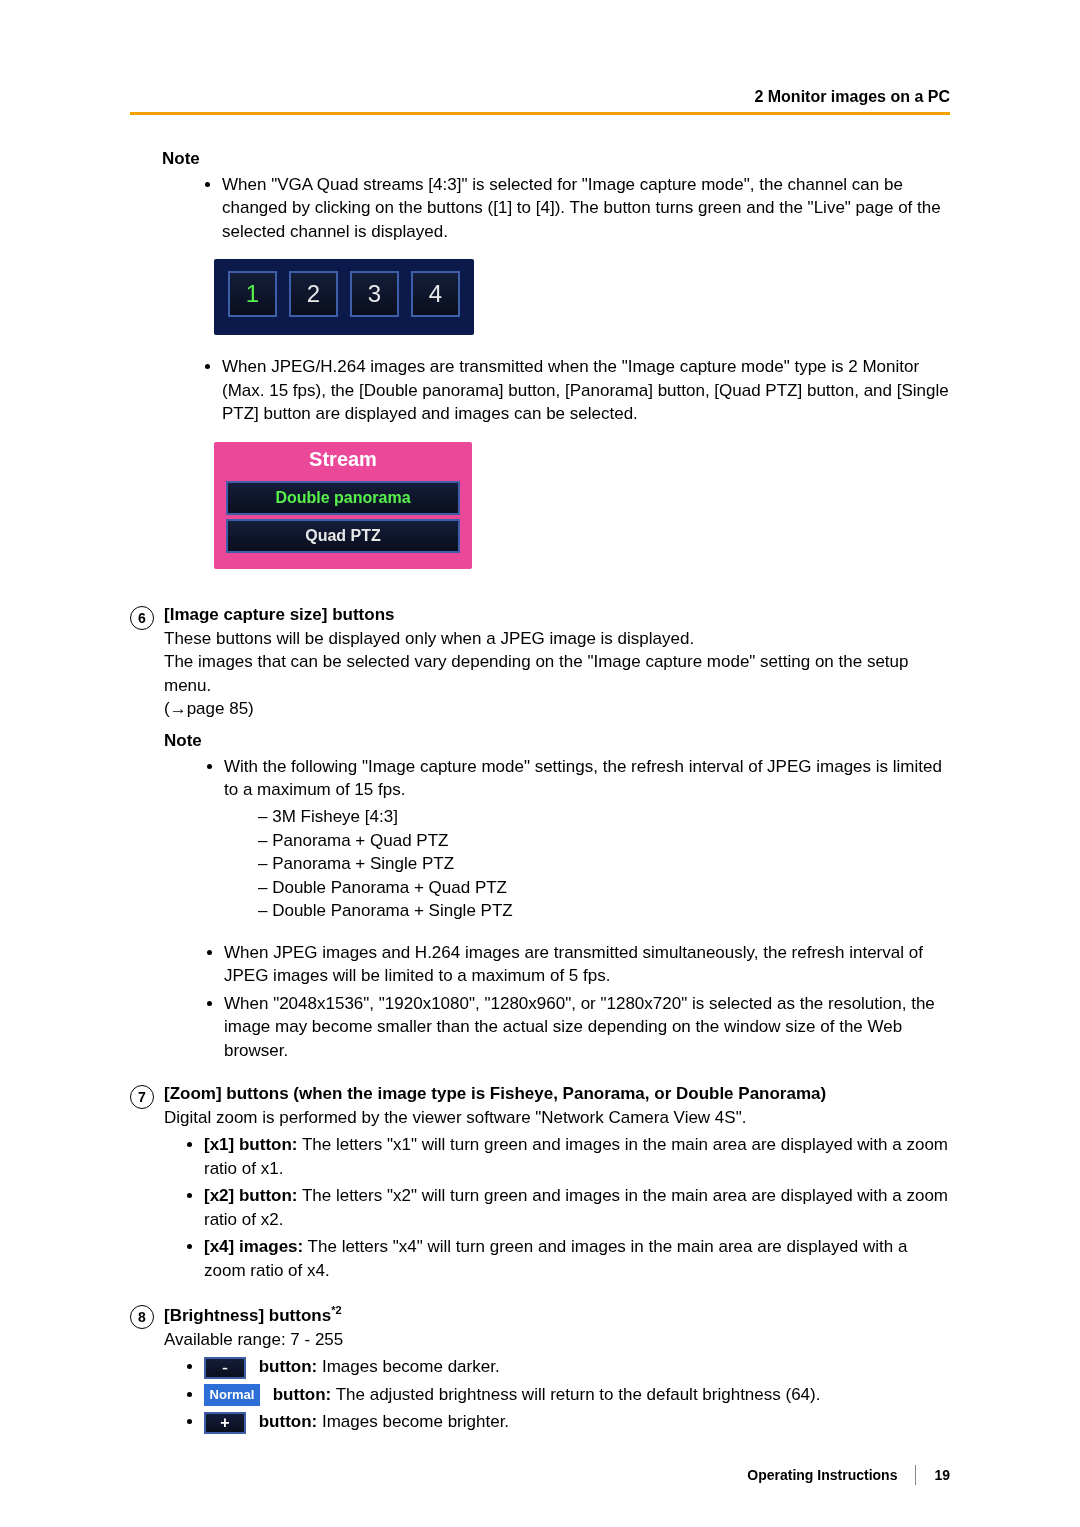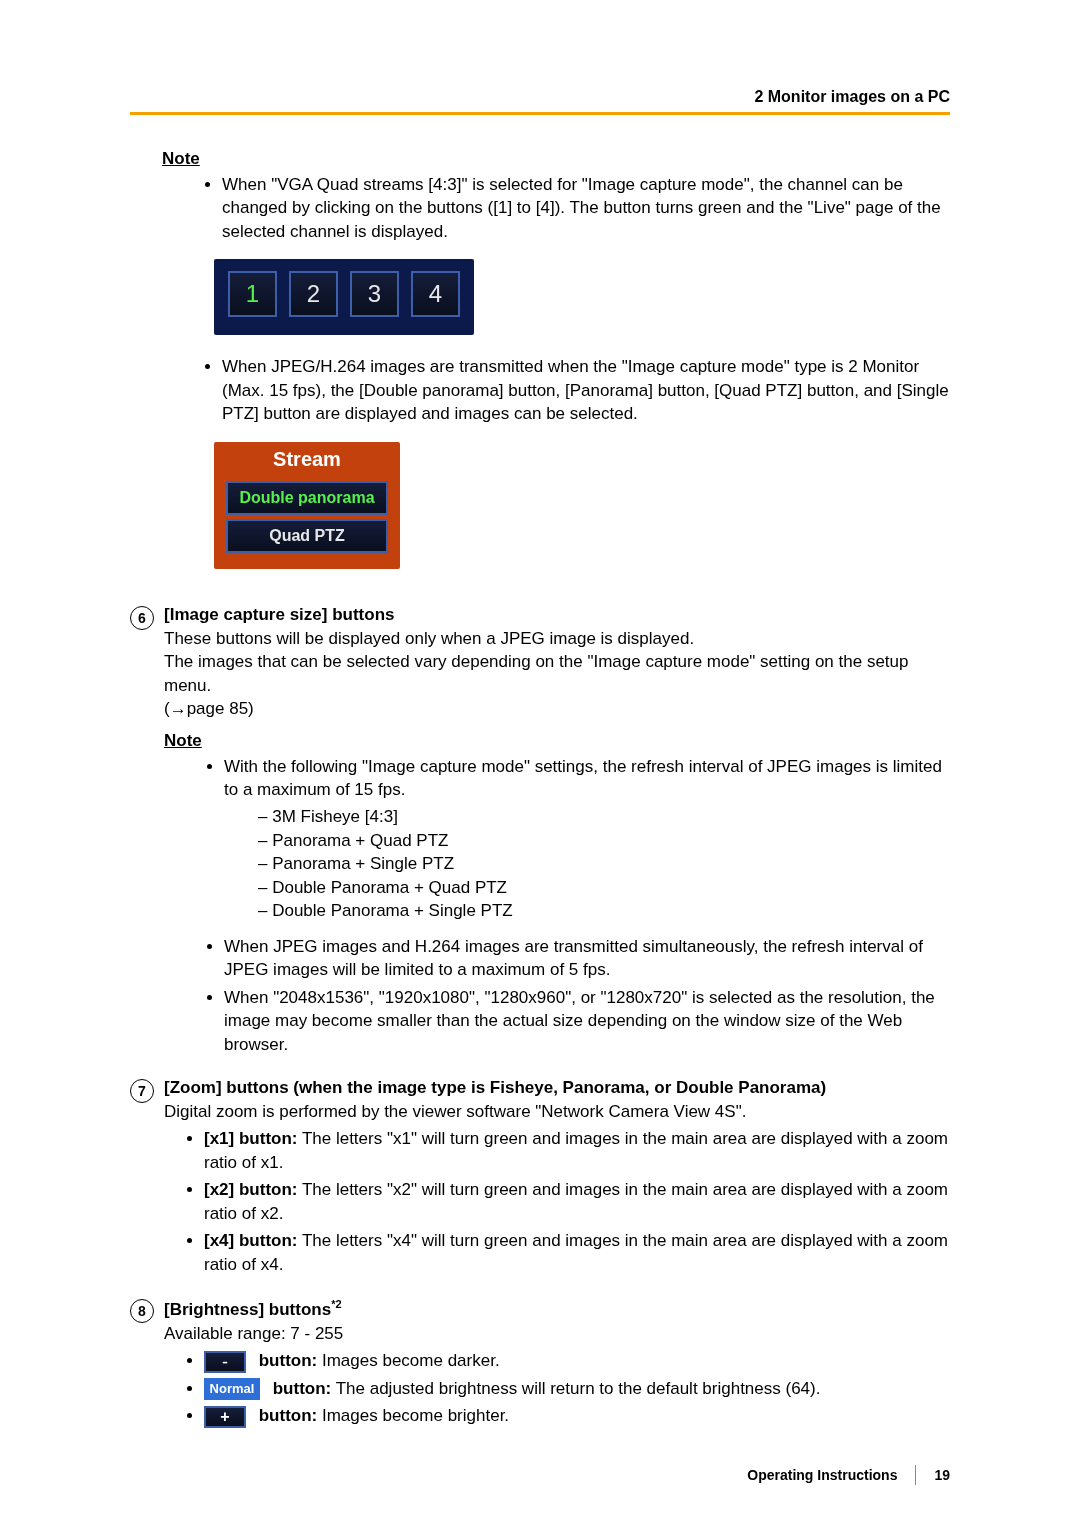--- a/index.html
+++ b/index.html
@@ -24,38 +24,37 @@
     font-size: 16px;
     margin-bottom: 6px;
   }
   .orange-rule {
     border: none;
     border-top: 3px solid #f6a000;
     margin: 0 0 34px 0;
   }
   .note-label {
     font-weight: bold;
-    text-decoration: underline;
     font-size: 17px;
   }
   .body-text, ul, li {
     font-size: 17px;
     line-height: 1.38;
   }
   ul.bullets {
     list-style: disc;
     margin: 4px 0 0 0;
     padding-left: 60px;
   }
   ul.bullets > li {
     margin-bottom: 4px;
   }
   ul.dashes {
     list-style: none;
-    margin: 4px 0 12px 0;
+    margin: 4px 0 18px 0;
     padding-left: 34px;
   }
   ul.dashes > li::before {
     content: "–  ";
   }
   .fig {
     margin: 12px 0 16px 52px;
     background: #0b1a4a;
     display: inline-block;
     padding: 12px 14px 18px 14px;
@@ -75,22 +74,22 @@
     justify-content: center;
     font-family: Arial, sans-serif;
     font-size: 24px;
     font-weight: 400;
     color: #e8e8e8;
   }
   .chan.active {
     color: #56f24a;
   }
   .stream-box {
-    width: 186px;
-    background: #c2410c;
+    width: 258px;
+    background: #ec4899;
     display: inline-block;
     padding: 0 0 12px 0;
     border-radius: 2px;
     margin: 12px 0 18px 52px;
   }
   .stream-title {
     color: #ffffff;
     font-weight: bold;
     text-align: center;
     font-size: 20px;
@@ -245,21 +244,21 @@
   </div>
 
   <div class="numrow">
     <div class="numcircle">7</div>
     <div class="numbody">
       <div class="numtitle">[Zoom] buttons (when the image type is Fisheye, Panorama, or Double Panorama)</div>
       <div class="body-text">Digital zoom is performed by the viewer software "Network Camera View 4S".</div>
       <ul class="sub-bullets">
         <li><b>[x1] button:</b><span> The letters "x1" will turn green and images in the main area are displayed with a zoom ratio of x1.</span></li>
         <li><b>[x2] button:</b><span> The letters "x2" will turn green and images in the main area are displayed with a zoom ratio of x2.</span></li>
-        <li><b>[x4] button:</b><span> The letters "x4" will turn green and images in the main area are displayed with a zoom ratio of x4.</span></li>
+        <li><b>[x4] images:</b><span> The letters "x4" will turn green and images in the main area are displayed with a zoom ratio of x4.</span></li>
       </ul>
     </div>
   </div>
 
   <div class="numrow">
     <div class="numcircle">8</div>
     <div class="numbody">
       <div class="numtitle">
         <span>[Brightness] buttons</span><span class="footnote-mark">*2</span>
       </div>

